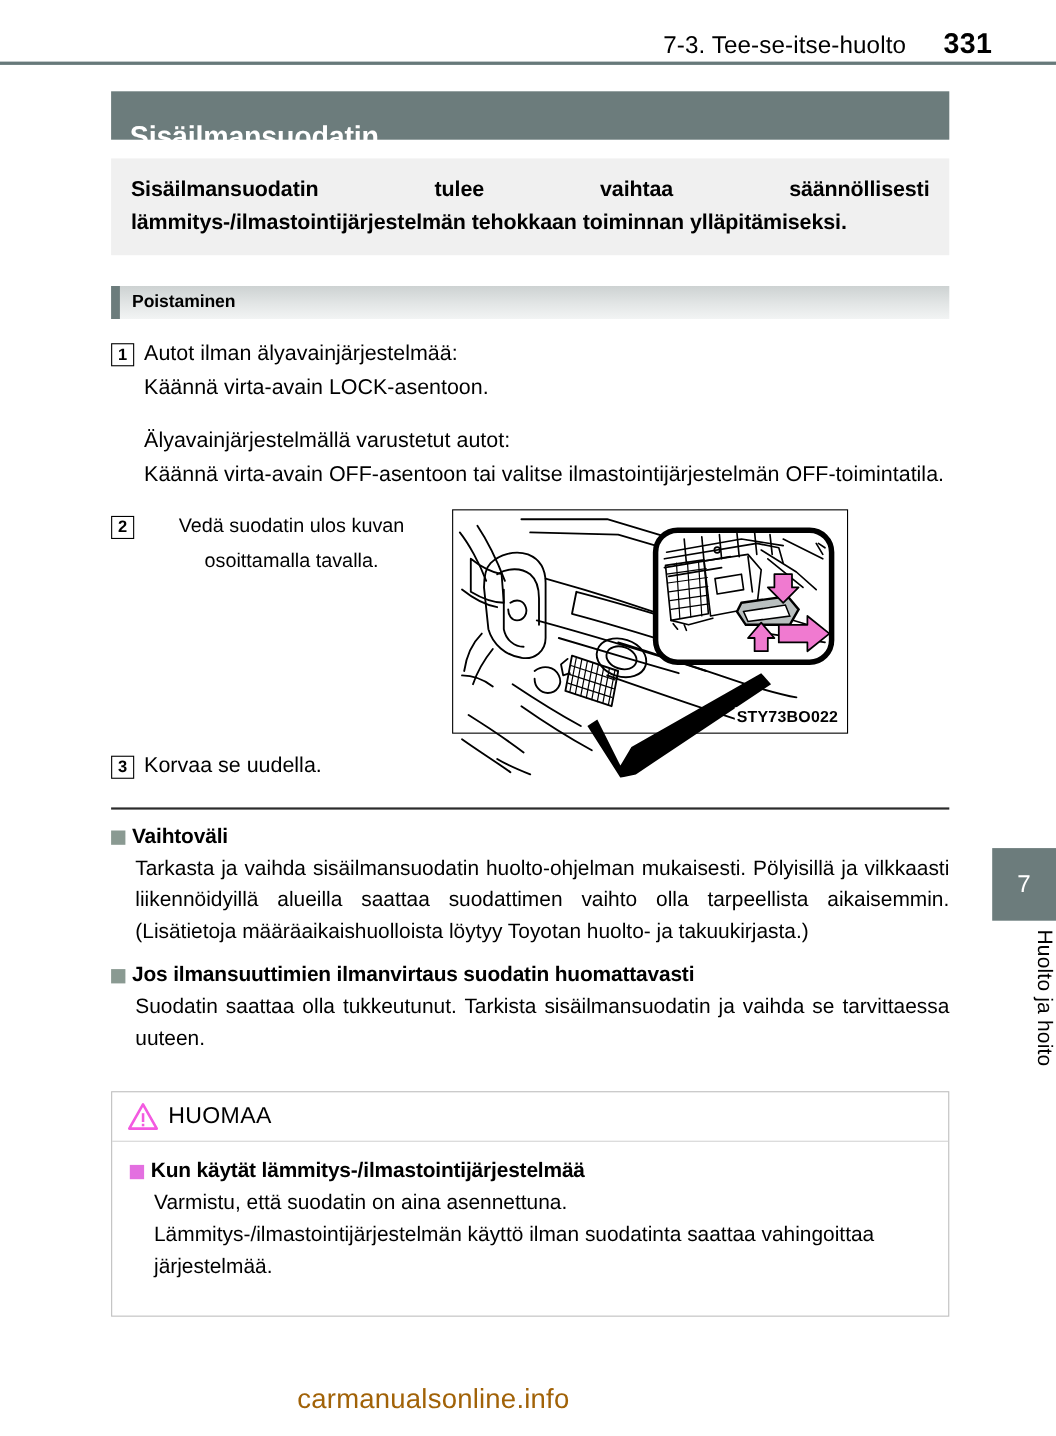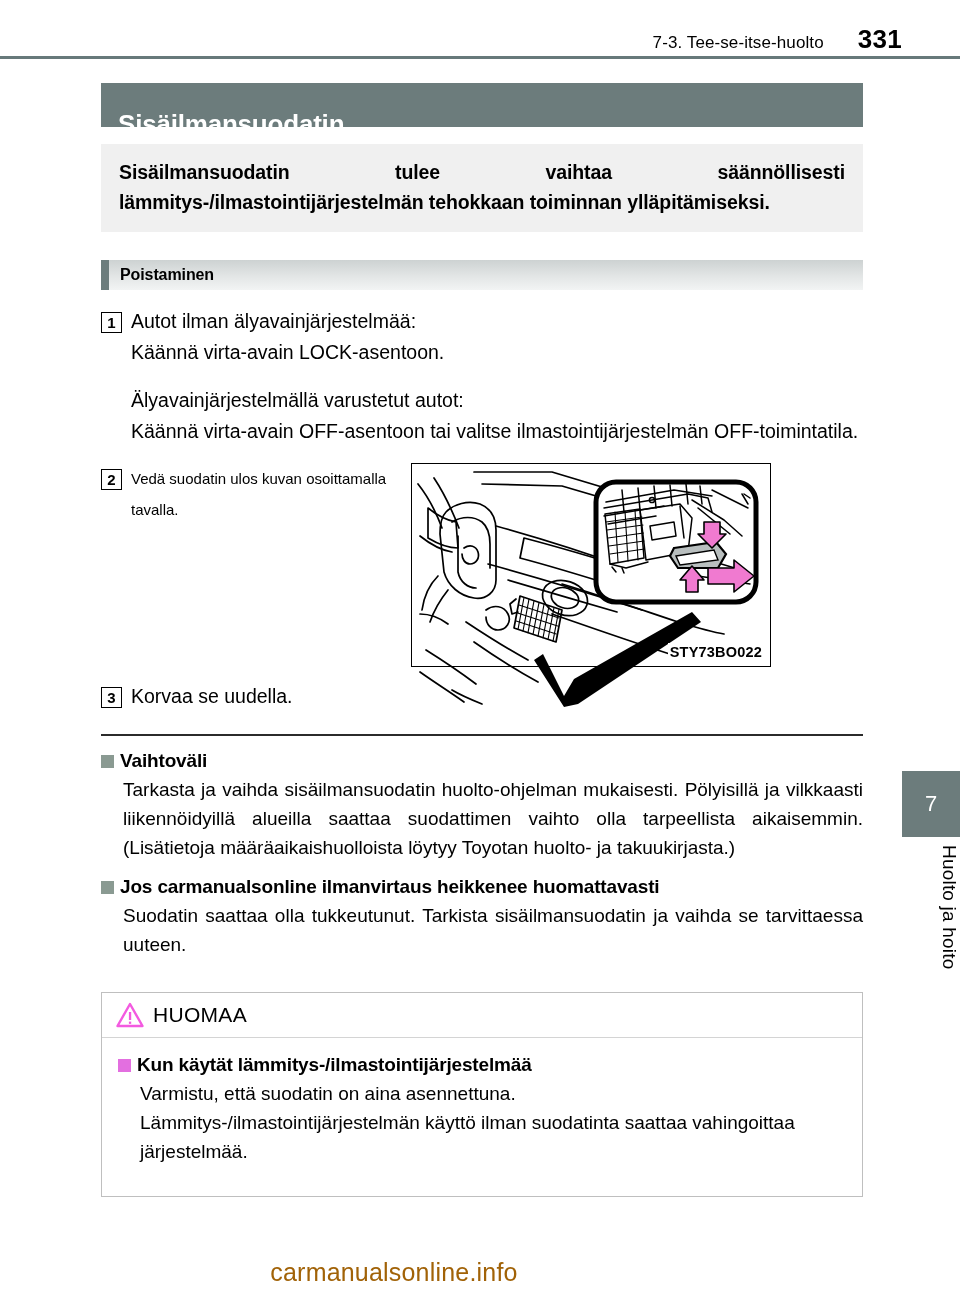--- a/index.html
+++ b/index.html
@@ -23,21 +23,21 @@
     left: 0;
     width: 960px;
     height: 30px;
     display: flex;
     align-items: baseline;
     justify-content: flex-end;
     padding-right: 58px;
     box-sizing: border-box;
   }
   .head-section {
-    font-size: 17px;
+    font-size: 22px;
     letter-spacing: .1px;
     color: #000;
   }
   .head-pageno {
     font-size: 26px;
     font-weight: bold;
     margin-left: 34px;
     letter-spacing: .3px;
   }
   .head-rule {
@@ -144,22 +144,23 @@
 
   
   .step2-row {
     display: flex;
     align-items: flex-start;
     margin-top: 16px;
   }
   .step2-text {
     width: 268px;
     flex: 0 0 268px;
-    font-size: 15px;
+    font-size: 18px;
     line-height: 31px;
+    text-align: center;
   }
 
   
   .figure {
     position: relative;
     width: 360px;
     height: 204px;
     flex: 0 0 360px;
     border: 1.6px solid #000;
     box-sizing: border-box;
@@ -457,21 +458,21 @@
     <div class="bullet-head">
       <span class="sq"></span>
       <span>Vaihtoväli</span>
     </div>
     <div class="bullet-body">Tarkasta ja vaihda sisäilmansuodatin huolto-ohjelman mukaisesti. Pölyisillä ja vilkkaasti liikennöidyillä alueilla saattaa suodattimen vaihto olla tarpeellista aikaisemmin. (Lisätietoja määräaikaishuolloista löytyy Toyotan huolto- ja takuukirjasta.)</div>
   </div>
 
   <div class="bullet-block">
     <div class="bullet-head">
       <span class="sq"></span>
-      <span>Jos carmanualsonline ilmanvirtaus heikkenee huomattavasti</span>
+      <span>Jos ilmansuuttimien ilmanvirtaus suodatin huomattavasti</span>
     </div>
     <div class="bullet-body">Suodatin saattaa olla tukkeutunut. Tarkista sisäilmansuodatin ja vaihda se tarvittaessa uuteen.</div>
   </div>
 
   <div class="notice">
     <div class="notice-head">
       <svg class="tri" width="28" height="26" viewBox="0 0 28 26">
         <path d="M14 2 L26.5 24 L1.5 24 Z" fill="none" stroke="#f35ae0" stroke-width="2.4" stroke-linejoin="round"></path>
         <rect x="12.9" y="10" width="2.3" height="8" fill="#f35ae0"></rect>
         <rect x="12.9" y="19.6" width="2.3" height="2.3" fill="#f35ae0"></rect>

